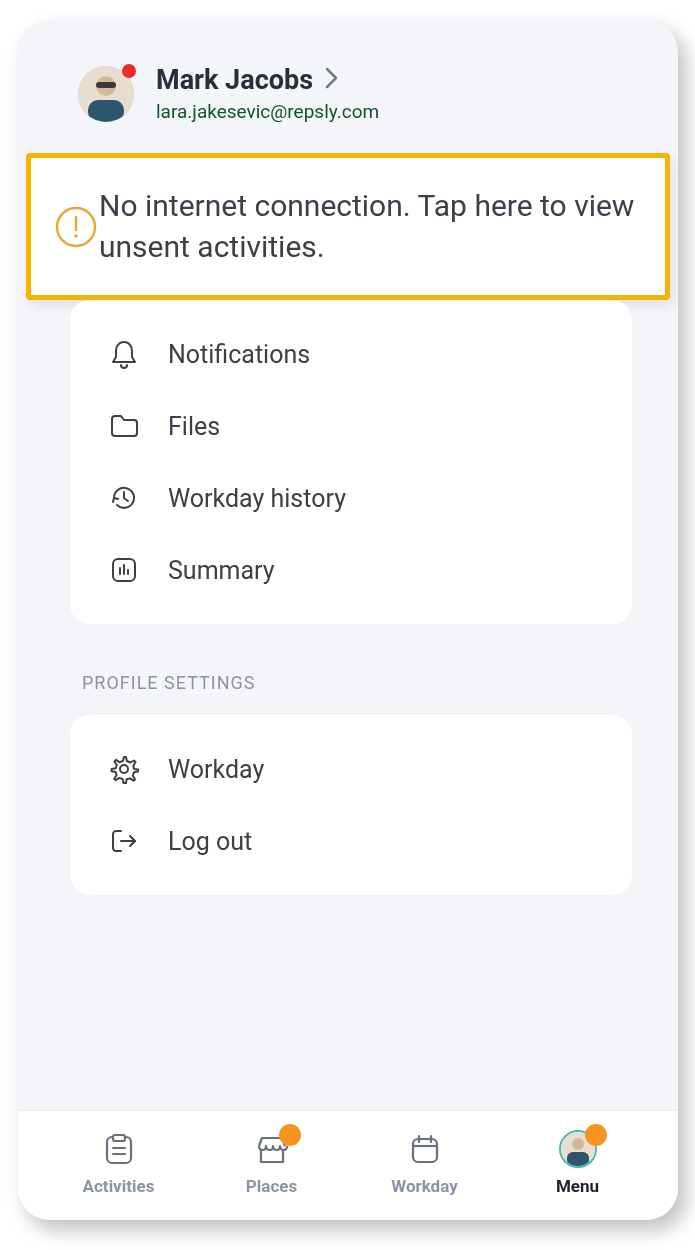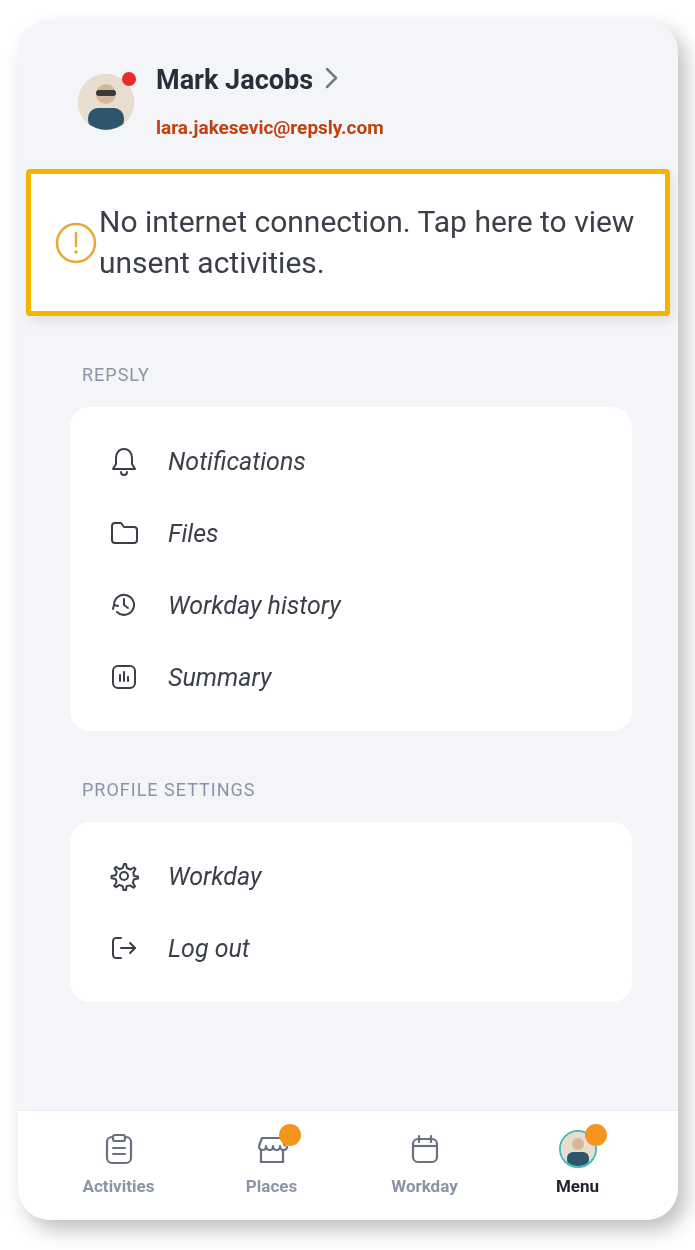--- a/index.html
+++ b/index.html
@@ -58,23 +58,22 @@
     align-items: center;
     gap: 12px;
   }
   .profile-name {
     font-size: 27px;
     font-weight: 700;
     color: #2a2e3a;
   }
   .profile-email {
     font-size: 19px;
-    color: #c2410c;
-    margin-top: 20px;
-    font-weight: bold;
+    color: #14532d;
+    margin-top: 4px;
   }
   .chevron-icon { color:#74798a; }
 
   
   .alert-banner {
     margin: 6px 8px 0 8px;
     background: #ffffff;
     border: 5px solid #f4b400;
     border-radius: 4px;
     padding: 28px 26px 28px 22px;
@@ -108,21 +107,20 @@
     background:#ffffff;
     border-radius: 20px;
     margin: 0 46px 0 52px;
     padding: 18px 0;
   }
   .menu-item {
     display:flex;
     align-items:center;
     gap: 28px;
     padding: 20px 38px;
-    font-style: italic;
   }
   .menu-icon {
     width: 32px; height:32px;
     display:flex; align-items:center; justify-content:center;
     color:#3b3f49;
     flex-shrink:0;
   }
   .menu-label {
     font-size: 25px;
     color:#3b3f49;
@@ -207,21 +205,20 @@
       <div class="alert-icon-wrap">
         <svg width="42" height="42" viewBox="0 0 42 42" fill="none">
           <circle cx="21" cy="21" r="19" stroke="#e9a63a" stroke-width="2.5"></circle>
           <line x1="21" y1="11" x2="21" y2="24" stroke="#e9a63a" stroke-width="2.5" stroke-linecap="round"></line>
           <circle cx="21" cy="30" r="1.8" fill="#e9a63a"></circle>
         </svg>
       </div>
       <div class="alert-text">No internet connection. Tap here to view unsent activities.</div>
     </div>
 
-    <div class="section-label">REPSLY</div>
 
     <div class="card">
       <div class="menu-item">
         <span class="menu-icon">
           <svg width="28" height="30" viewBox="0 0 28 30" fill="none">
               <path d="M14 3 C9 3 6 7 6 12 V18 L3 23 H25 L22 18 V12 C22 7 19 3 14 3 Z" stroke="#3b3f49" stroke-width="2" stroke-linejoin="round"></path>
               <path d="M11 26 C11 27.7 12.3 29 14 29 C15.7 29 17 27.7 17 26" stroke="#3b3f49" stroke-width="2" stroke-linecap="round"></path>
             </svg>
         </span>
         <span class="menu-label">Notifications</span>

